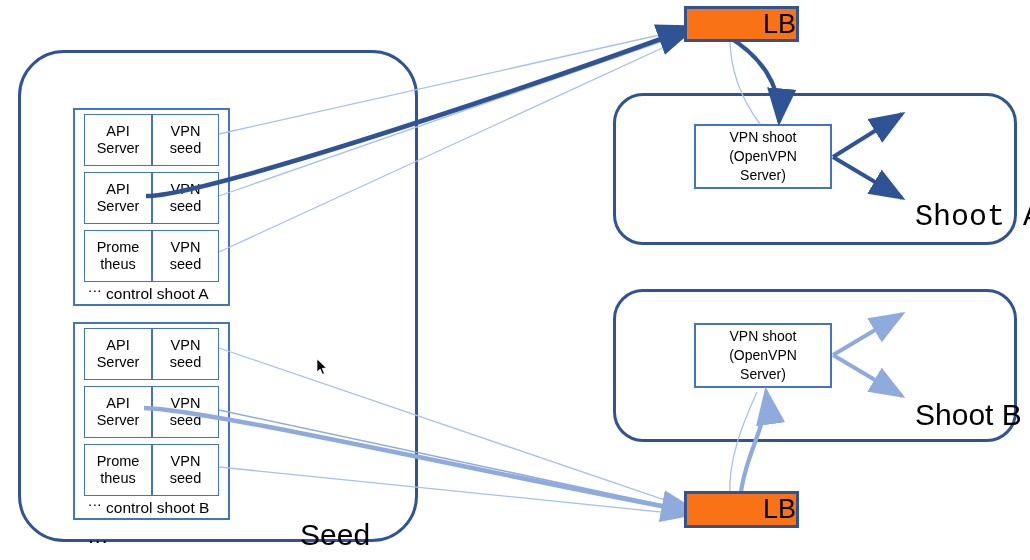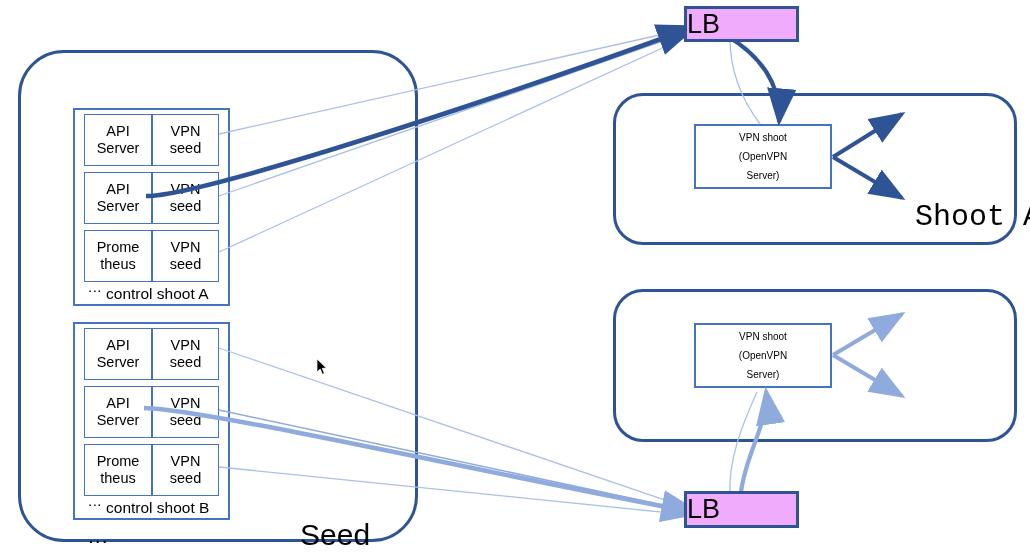--- a/index.html
+++ b/index.html
@@ -67,33 +67,33 @@
   }
   .vpn-shoot {
     position: absolute;
     box-sizing: border-box;
     border: 2px solid #4472C4;
     background: #ffffff;
     display: flex;
     flex-direction: column;
     align-items: center;
     justify-content: center;
-    font-size: 10px;
+    font-size: 14px;
     line-height: 19px;
     color: #000000;
     text-align: center;
   }
   .lb-box {
     position: absolute;
     box-sizing: border-box;
     border: 3px solid #2E5496;
-    background: #f0abfc;
+    background: #f97316;
     display: flex;
     align-items: center;
-    justify-content: flex-start;
+    justify-content: flex-end;
     font-size: 27px;
     color: #000000;
   }
   .big-label {
     position: absolute;
     font-size: 30px;
     color: #000000;
     white-space: nowrap;
   }
   .seed-dots {
@@ -199,20 +199,21 @@
   <div class="big-label" style="left:915px; top:200px;font-family:Liberation Mono, monospace;">Shoot A</div>
 
   <div class="rounded-container" style="left:613px; top:289px; width:404px; height:153px; border-radius:30px;"></div>
 
   <div class="vpn-shoot" style="left:694px; top:323px; width:138px; height:65px;">
     <span>VPN shoot</span>
     <span>(OpenVPN</span>
     <span>Server)</span>
   </div>
 
+  <div class="big-label" style="left:915px; top:398px;">Shoot B</div>
 
   <svg class="layer" viewBox="0 0 1030 560">
     <defs>
       <marker id="ah-dark" markerWidth="9" markerHeight="7" refX="8" refY="3.5" orient="auto">
         <polygon points="0 0, 9 3.5, 0 7" fill="#2E5496"></polygon>
       </marker>
       <marker id="ah-mid" markerWidth="8" markerHeight="6" refX="7.5" refY="3" orient="auto">
         <polygon points="0 0, 8 3, 0 6" fill="#4472C4"></polygon>
       </marker>
       <marker id="ah-light" markerWidth="9" markerHeight="7" refX="8" refY="3.5" orient="auto">

